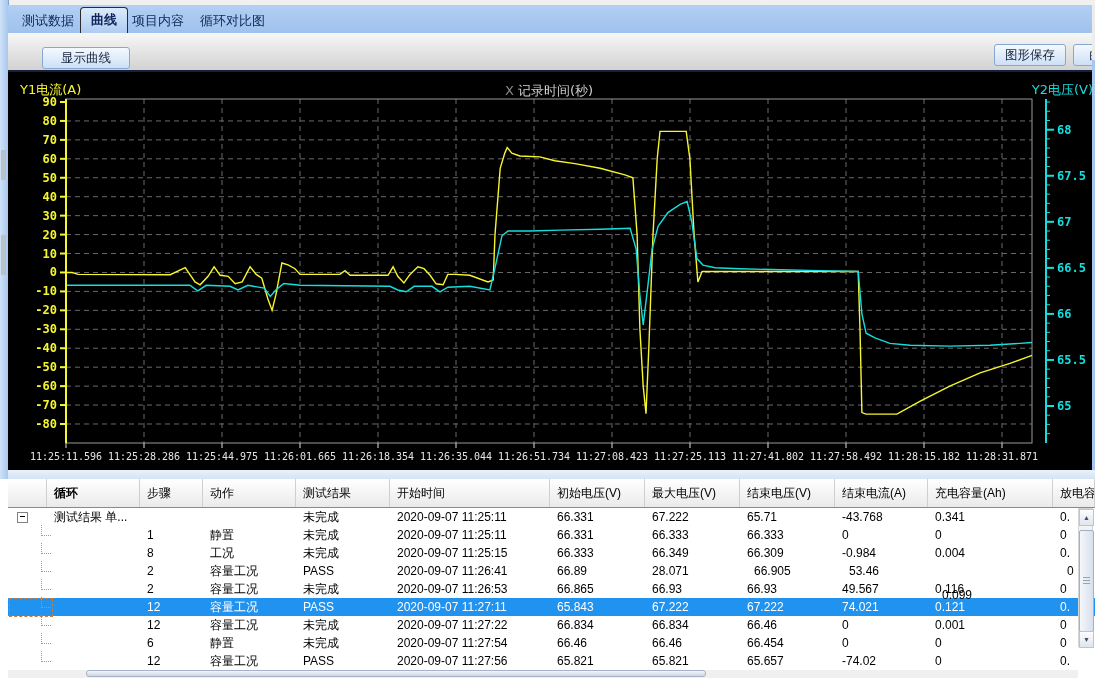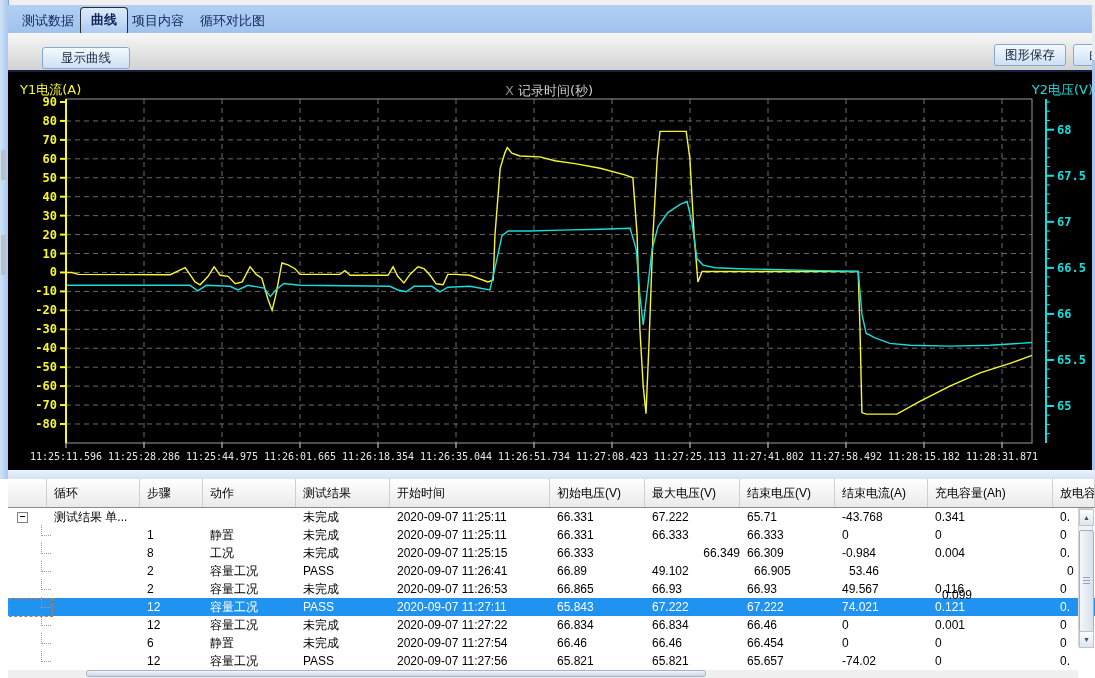--- a/index.html
+++ b/index.html
@@ -225,21 +225,21 @@
       <path d="M66.9 202.5 L72.1 202.5 L78.2 204.4 L170.2 204.7 L185.2 197.7 L195.0 211.9 L200.1 214.8 L208.1 206.3 L214.1 196.8 L220.2 205.3 L228.2 206.3 L235.2 213.8 L242.2 211.9 L250.1 196.8 L256.2 204.4 L261.8 208.2 L267.9 229.0 L272.1 240.4 L275.8 225.2 L281.9 193.0 L288.0 194.9 L295.0 198.7 L300.1 204.4 L339.9 204.4 L345.0 200.6 L350.1 205.3 L388.0 205.3 L393.1 196.8 L397.8 206.3 L403.9 212.9 L410.0 204.4 L417.9 196.8 L424.0 198.7 L430.1 205.3 L436.1 213.8 L443.1 214.8 L447.8 204.4 L454.8 204.4 L469.8 205.3 L488.0 211.9 L493.2 210.0 L495.0 164.6 L500.2 98.3 L504.8 83.1 L507.2 77.5 L511.8 83.1 L519.8 86.0 L539.9 86.9 L554.8 90.7 L574.9 93.6 L600.2 98.3 L624.9 104.9 L632.9 107.8 L637.1 164.6 L639.9 259.3 L643.2 316.1 L646.0 343.6 L648.8 278.2 L653.0 164.6 L657.2 88.8 L660.0 61.4 L686.2 61.4 L689.9 88.8 L694.1 164.6 L697.9 211.9 L702.1 201.5 L710.0 201.5 L858.2 201.5 L860.0 259.3 L861.9 342.6 L866.1 344.1 L896.9 344.1 L919.8 331.3 L949.8 316.1 L980.1 302.9 L1010.0 293.4 L1032.0 285.4" fill="none" stroke="#f6f62e" stroke-width="1.4"></path>
       <path d="M66.9 215.3 L189.8 215.3 L197.8 220.9 L206.2 215.3 L230.0 216.3 L238.0 220.0 L247.8 215.3 L264.2 218.1 L270.2 226.4 L275.8 220.0 L283.8 213.5 L300.1 215.3 L389.9 216.3 L397.8 220.0 L406.2 221.8 L414.2 216.3 L431.9 216.3 L439.9 221.8 L447.8 217.2 L469.8 216.3 L489.9 220.0 L495.0 197.8 L502.0 165.6 L508.1 161.0 L530.1 161.0 L560.0 160.1 L600.2 159.2 L630.1 158.2 L636.2 179.4 L639.9 225.5 L643.2 255.0 L647.8 216.3 L652.1 179.4 L658.1 156.4 L667.9 142.6 L680.1 134.3 L687.1 131.5 L691.8 151.8 L696.9 188.6 L703.0 195.1 L715.1 197.8 L739.9 198.8 L780.1 199.7 L819.8 200.6 L858.2 201.5 L861.9 243.9 L866.1 263.2 L875.0 267.8 L889.9 273.4 L910.0 275.2 L949.8 276.1 L989.9 275.2 L1019.9 273.4 L1032.0 272.5" fill="none" stroke="#16dede" stroke-width="1.4"></path>
     </svg>
 </div>
 
 <div class="abs splitter"></div>
 
 <div class="abs table">
   <div class="thead" id="thead">
       <div class="th" style="width: 39px;"></div>
-      <div class="th" style="width: 93px;">循环</div>
+      <div class="th" style="width: 93px; font-weight: bold;">循环</div>
       <div class="th" style="width: 63px;">步骤</div>
       <div class="th" style="width: 93px;">动作</div>
       <div class="th" style="width: 94px;">测试结果</div>
       <div class="th" style="width: 160px;">开始时间</div>
       <div class="th" style="width: 95px;">初始电压(V)</div>
       <div class="th" style="width: 95px;">最大电压(V)</div>
       <div class="th" style="width: 95px;">结束电压(V)</div>
       <div class="th" style="width: 93px;">结束电流(A)</div>
       <div class="th" style="width: 125px;">充电容量(Ah)</div>
       <div class="th" style="width: 42px;">放电容</div>
@@ -280,37 +280,37 @@
       <div class="tr">
         <div class="td" style="width: 39px;">
           <span class="conn"></span>
         </div>
         <div class="td" style="width: 93px;"></div>
         <div class="td" style="width: 63px;">8</div>
         <div class="td" style="width: 93px;">工况</div>
         <div class="td" style="width: 94px;">未完成</div>
         <div class="td" style="width: 160px;">2020-09-07 11:25:15</div>
         <div class="td" style="width: 95px;">66.333</div>
-        <div class="td" style="width: 95px; text-align: right;">66.349</div>
+        <div class="td" style="width: 95px;">66.349</div>
         <div class="td" style="width: 95px;">66.309</div>
         <div class="td" style="width: 93px;">-0.984</div>
         <div class="td" style="width: 125px;">0.004</div>
         <div class="td" style="width: 42px;">0.</div>
       </div>
       <div class="tr">
         <div class="td" style="width: 39px;">
           <span class="conn"></span>
         </div>
         <div class="td" style="width: 93px;"></div>
         <div class="td" style="width: 63px;">2</div>
         <div class="td" style="width: 93px;">容量工况</div>
         <div class="td" style="width: 94px;">PASS</div>
         <div class="td" style="width: 160px;">2020-09-07 11:26:41</div>
         <div class="td" style="width: 95px;">66.89</div>
-        <div class="td" style="width: 95px;">49.102</div>
+        <div class="td" style="width: 95px;">28.071</div>
         <div class="td" style="width: 95px; margin-left: 7px;">66.905</div>
         <div class="td" style="width: 93px;">53.46</div>
         <div class="td" style="width: 125px; margin-top: 24px;">0.099</div>
         <div class="td" style="width: 42px;">0</div>
       </div>
       <div class="tr">
         <div class="td" style="width: 39px;">
           <span class="conn"></span>
         </div>
         <div class="td" style="width: 93px;"></div>

